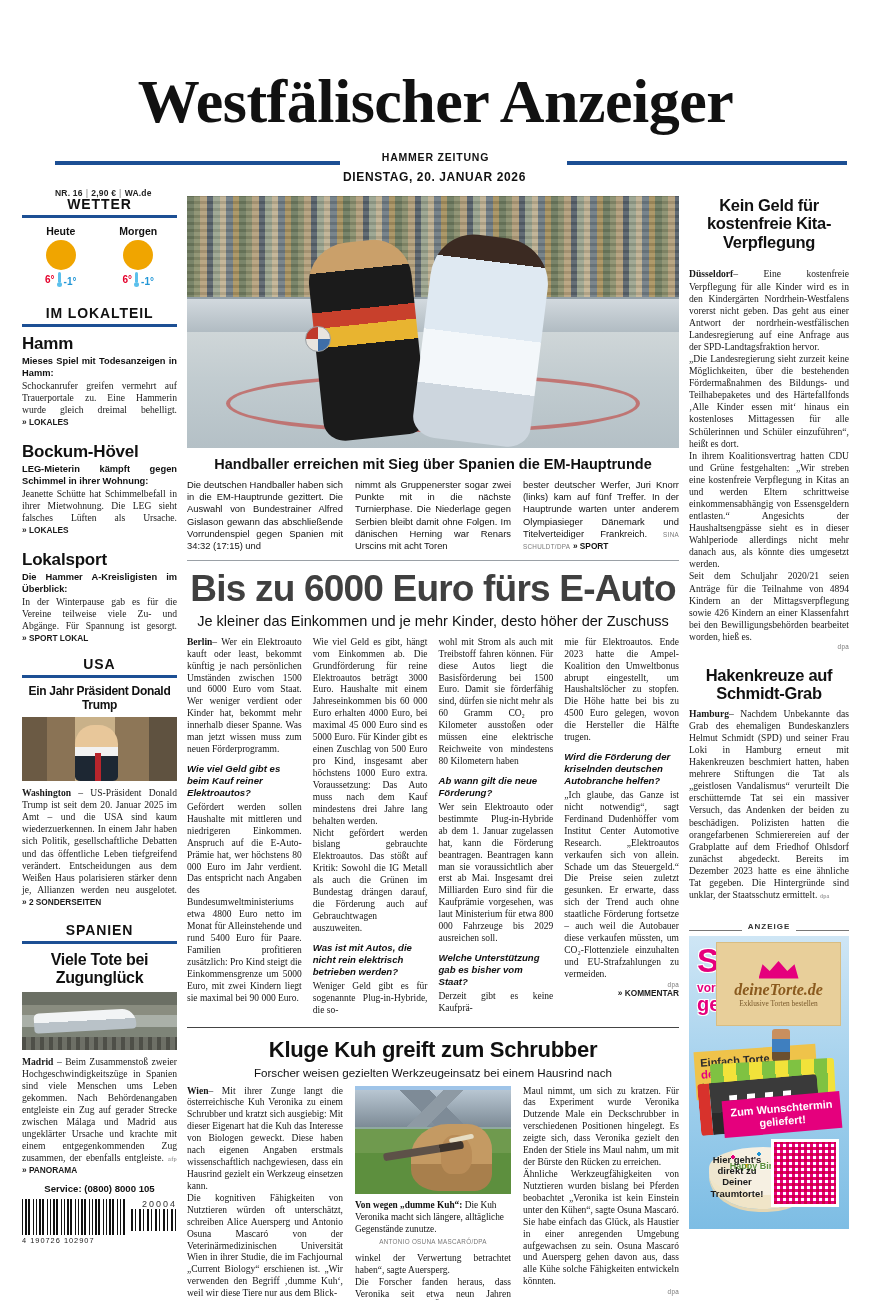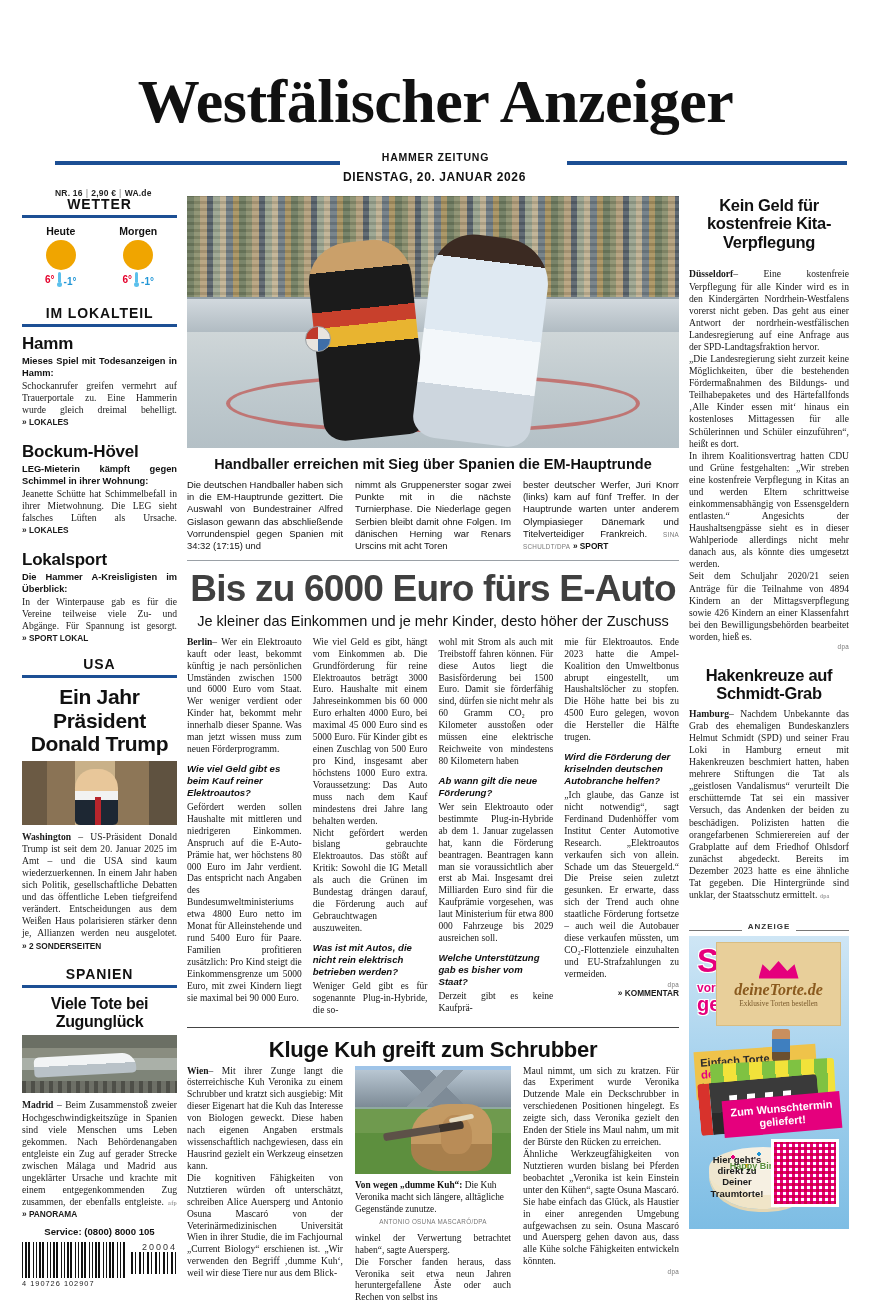--- a/index.html
+++ b/index.html
@@ -483,21 +483,21 @@
       </div>
 
       <div style="margin-bottom:12px">
         <div class="rubric">Lokalsport</div>
         <div class="teaser-lead">Die Hammer A-Kreisligisten im Überblick:</div>
         <div class="teaser-body"><span>In der Winterpause gab es für die Vereine teilweise viele Zu- und Abgänge. Für Spannung ist gesorgt.</span> <span class="ref">» SPORT LOKAL</span></div>
       </div>
 
       <div class="sec-head">USA</div>
       <div class="sec-rule"></div>
-      <div class="r-head" style="font-size:21px">Ein Jahr Präsident Donald Trump</div>
+      <div class="r-head" style="font-size:12px">Ein Jahr Präsident Donald Trump</div>
       <div class="photo ph-trump"></div>
       <div class="teaser-body" style="margin-top:6px">
         <span class="lead-in">Washington</span>
         <span>– US-Präsident Donald Trump ist seit dem 20. Januar 2025 im Amt – und die USA sind kaum wiederzuerkennen. In einem Jahr haben sich Politik, gesellschaftliche Debatten und das öffentliche Leben tiefgreifend verändert. Entscheidungen aus dem Weißen Haus polarisieren stärker denn je, Allianzen werden neu ausgelotet.</span>
         <span class="ref">» 2 SONDERSEITEN</span>
       </div>
 
       <div style="margin-top:14px">
         <div class="sec-head">SPANIEN</div>
         <div class="sec-rule"></div>
@@ -582,20 +582,21 @@
           <div class="q-head">Wird die Förderung der kriselnden deutschen Autobranche helfen?</div>
           <div class="body-text">„Ich glaube, das Ganze ist nicht notwendig“, sagt Ferdinand Dudenhöffer vom Institut Center Automotive Research. „Elektroautos verkaufen sich von allein. Schade um das Steuergeld.“ Die Preise seien zuletzt gesunken. Er erwarte, dass sich der Trend auch ohne staatliche Förderung fortsetze – auch weil die Autobauer diese verkaufen müssten, um CO₂-Flottenziele einzuhalten und EU-Strafzahlungen zu vermeiden.</div>
           <div class="credit" style="text-align:right">dpa</div>
           <div class="ref" style="text-align:right">» KOMMENTAR</div>
         </div>
       </div>
 
       <div class="hr-dark" style="margin-top:10px"></div>
 
       <div class="cap-mid">Kluge Kuh greift zum Schrubber</div>
+      <div class="cap-mid-sub">Forscher weisen gezielten Werkzeugeinsatz bei einem Hausrind nach</div>
 
       <div class="cols3">
         <div>
           <div class="body-text" style="white-space:pre-line"><span class="lead-in">Wien</span><span>– Mit ihrer Zunge langt die österreichische Kuh Veronika zu einem Schrubber und kratzt sich ausgiebig: Mit dieser Eigenart hat die Kuh das Interesse von Biologen geweckt. Diese haben nach eigenen Angaben erstmals wissenschaftlich nachgewiesen, dass ein Hausrind gezielt ein Werkzeug einsetzen kann.
 Die kognitiven Fähigkeiten von Nutztieren würden oft unterschätzt, schreiben Alice Auersperg und Antonio Osuna Mascaró von der Veterinärmedizinischen Universität Wien in ihrer Studie, die im Fachjournal „Current Biology“ erschienen ist. „Wir verwenden den Begriff ‚dumme Kuh‘, weil wir diese Tiere nur aus dem Blick-</span></div>
         </div>
         <div>
           <div class="photo ph-cow">
             <div class="mtn"></div>
             <div class="cowbody"></div>

